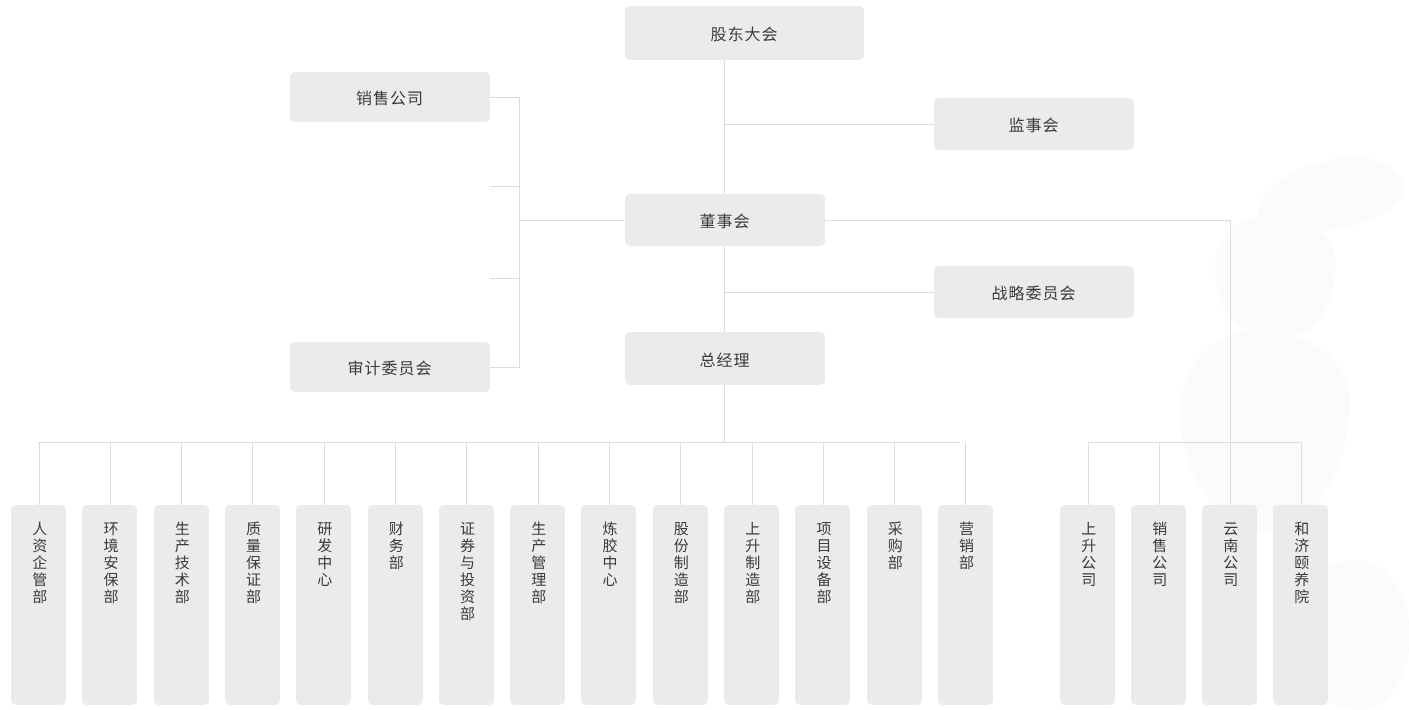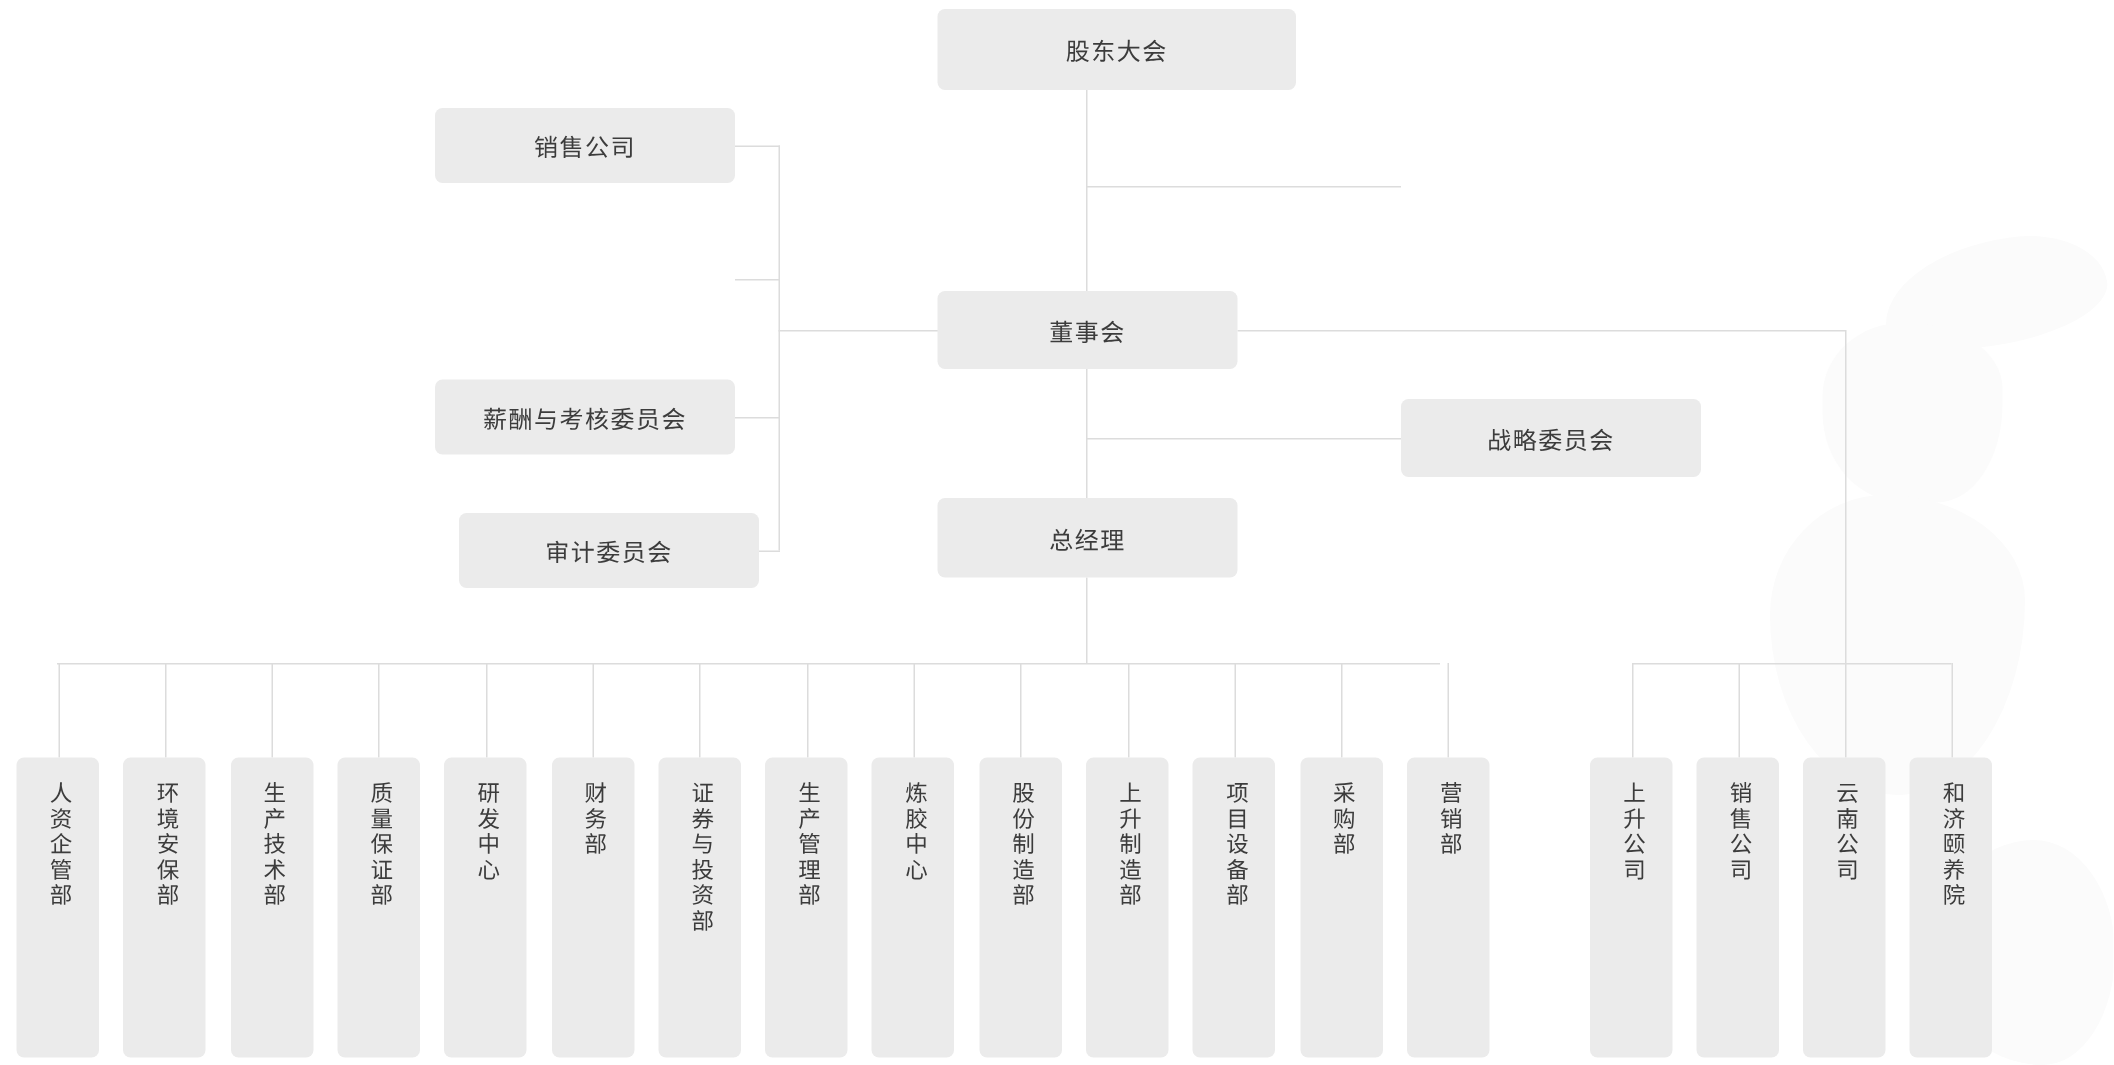--- a/index.html
+++ b/index.html
@@ -116,30 +116,30 @@
   <div class="line v" style="left:724px; top:385px; height:57px;"></div>
 
   <div class="line h" style="left:38px; top:442px; width:922px;"></div>
 
   <div class="line h" style="left:825px; top:220px; width:405px;"></div>
   <div class="line v" style="left:1230px; top:220px; height:222px;"></div>
   <div class="line h" style="left:1088px; top:442px; width:213px;"></div>
 
   <div class="node horizontal" style="left:625px; top:6px; width:239px; height:54px;">股东大会</div>
 
+  <div class="node horizontal" style="left:934px; top:98px; width:200px; height:52px;">监事会</div>
 
   <div class="node horizontal" style="left:625px; top:194px; width:200px; height:52px;text-align:right;">董事会</div>
 
   <div class="node horizontal" style="left:934px; top:266px; width:200px; height:52px;">战略委员会</div>
 
   <div class="node horizontal" style="left:625px; top:332px; width:200px; height:53px;text-align:center;">总经理</div>
 
   <div class="node horizontal" style="left:290px; top:72px; width:200px; height:50px;">销售公司</div>
-  <div class="node horizontal" style="left:290px; top:253px; width:200px; height:50px;">薪酬与考核委员会</div>
-  <div class="node horizontal" style="left:290px; top:342px; width:200px; height:50px;margin-left:16px;">审计委员会</div>
+  <div class="node horizontal" style="left:290px; top:342px; width:200px; height:50px;">审计委员会</div>
 
   <div id="departments-layer">
       <div class="line v" style="left: 38.5px; top: 442px; height: 63px;"></div>
       <div class="node vertical" style="left: 11px; top: 505px; width: 55px; height: 200px;">
         <span class="vtext">人资企管部</span>
       </div>
       <div class="line v" style="left: 109.8px; top: 442px; height: 63px;"></div>
       <div class="node vertical" style="left: 82.3px; top: 505px; width: 55px; height: 200px;">
         <span class="vtext">环境安保部</span>
       </div>

